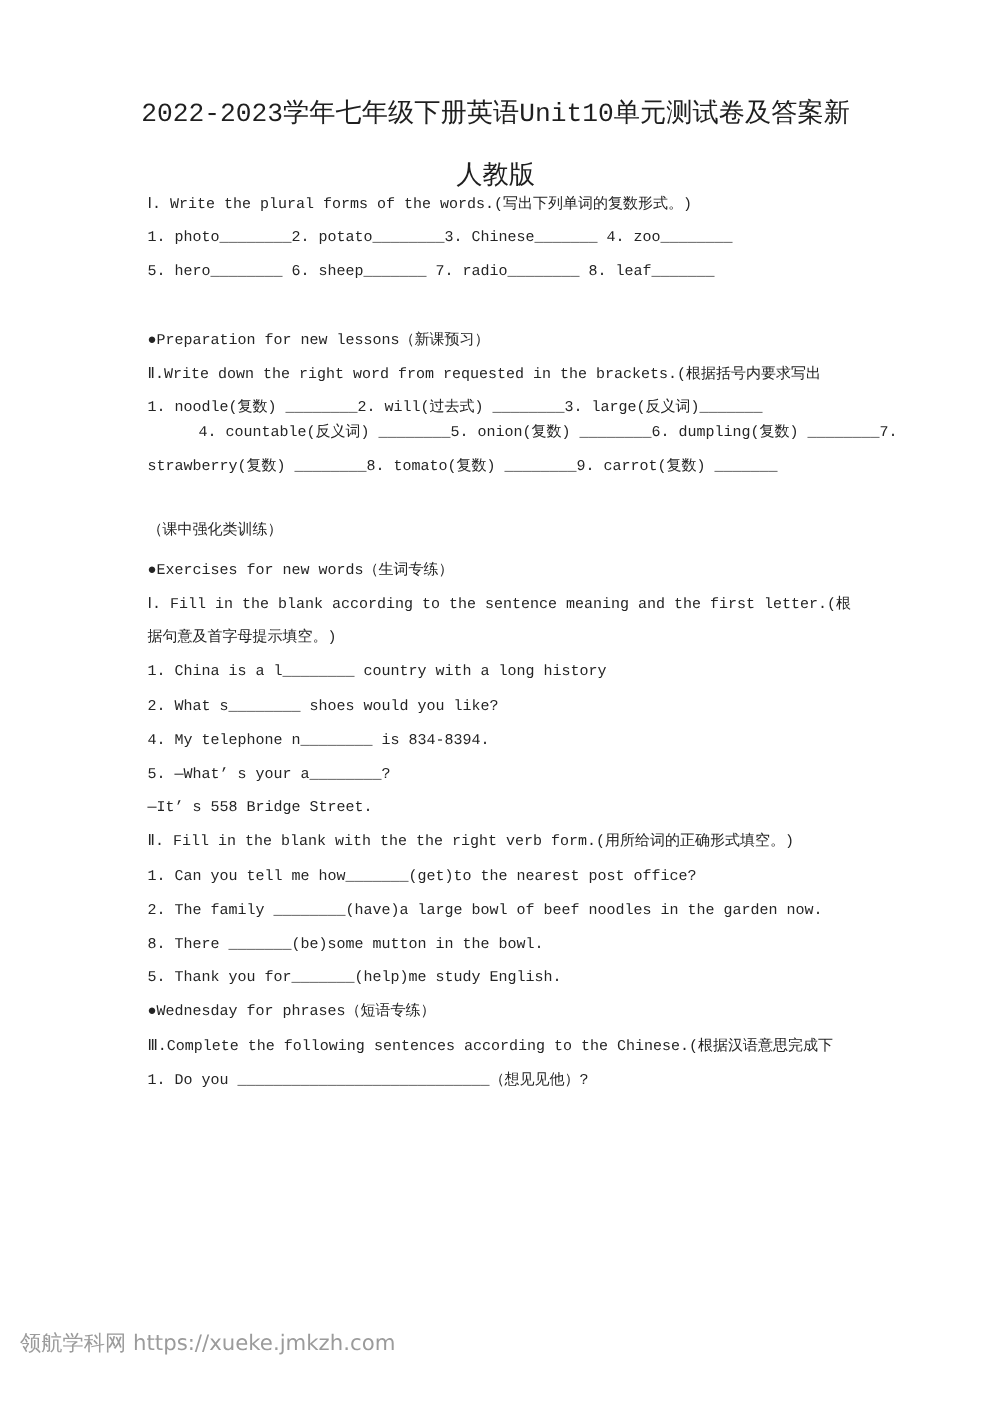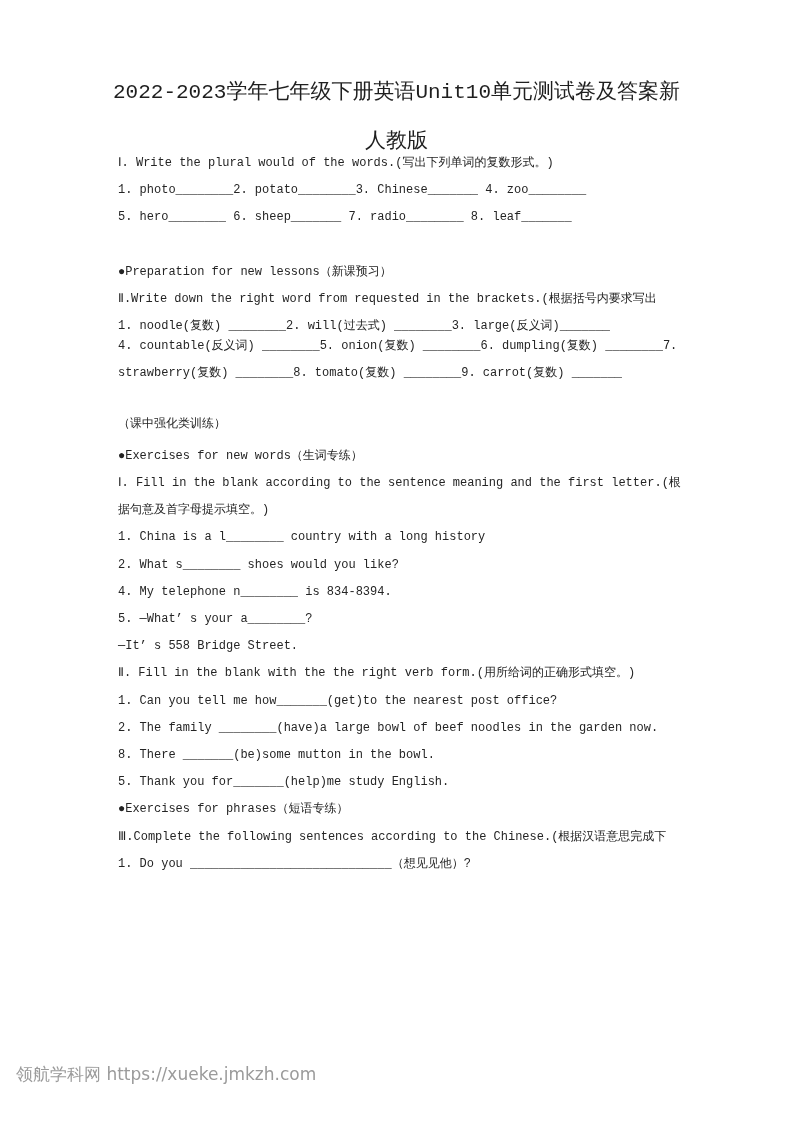--- a/index.html
+++ b/index.html
@@ -31,21 +31,21 @@
     width: 600px;
     font-size: 12px;
     line-height: 27.2px;
   }
   .line {
     margin: 0;
     white-space: pre;
   }
   .sp27 { height: 27px; }
   .sp23 { height: 23px; }
-  .pull-up { margin-top: -7px; }
+  .pull-up { margin-top: -7px; text-align: right; }
   .push-5 { margin-top: 5px; }
   .site-footer {
     position: absolute;
     top: 1063px;
     left: 16px;
     width: 100%;
     font-family: "DejaVu Sans", "Liberation Sans", sans-serif;
     font-size: 17px;
     color: #9b9b9b;
     white-space: pre;
@@ -55,21 +55,21 @@
 <body>
 
 <div class="page">
 
   <header class="title-block">
     <div class="title-line">2022-2023学年七年级下册英语Unit10单元测试卷及答案新</div>
     <div class="title-line">人教版</div>
   </header>
 
   <main class="body-text">
-    <p class="line">Ⅰ. Write the plural would of the words.(写出下列单词的复数形式。)</p>
+    <p class="line">Ⅰ. Write the plural forms of the words.(写出下列单词的复数形式。)</p>
     <p class="line">1. photo________2. potato________3. Chinese_______ 4. zoo________</p>
     <p class="line">5. hero________ 6. sheep_______ 7. radio________ 8. leaf_______</p>
 
     <div class="sp27"></div>
 
     <p class="line">●Preparation for new lessons（新课预习）</p>
     <p class="line">Ⅱ.Write down the right word from requested in the brackets.(根据括号内要求写出</p>
     <p class="line">1. noodle(复数) ________2. will(过去式) ________3. large(反义词)_______</p>
     <p class="line pull-up">4. countable(反义词) ________5. onion(复数) ________6. dumpling(复数) ________7.</p>
     <p class="line">strawberry(复数) ________8. tomato(复数) ________9. carrot(复数) _______</p>
@@ -86,20 +86,20 @@
     <p class="line">4. My telephone n________ is 834-8394.</p>
     <p class="line">5. —What’ s your a________?</p>
     <p class="line">—It’ s 558 Bridge Street.</p>
 
     <p class="line">Ⅱ. Fill in the blank with the the right verb form.(用所给词的正确形式填空。)</p>
     <p class="line">1. Can you tell me how_______(get)to the nearest post office?</p>
     <p class="line">2. The family ________(have)a large bowl of beef noodles in the garden now.</p>
     <p class="line">8. There _______(be)some mutton in the bowl.</p>
     <p class="line">5. Thank you for_______(help)me study English.</p>
 
-    <p class="line">●Exercises for phrases（短语专练）</p>
+    <p class="line">●Wednesday for phrases（短语专练）</p>
     <p class="line">Ⅲ.Complete the following sentences according to the Chinese.(根据汉语意思完成下</p>
     <p class="line">1. Do you ____________________________（想见见他）?</p>
   </main>
 
   <footer class="site-footer"><span>领航学科网</span> <span>https://xueke.jmkzh.com</span></footer>
 
 </div>
 
 </body></html>

